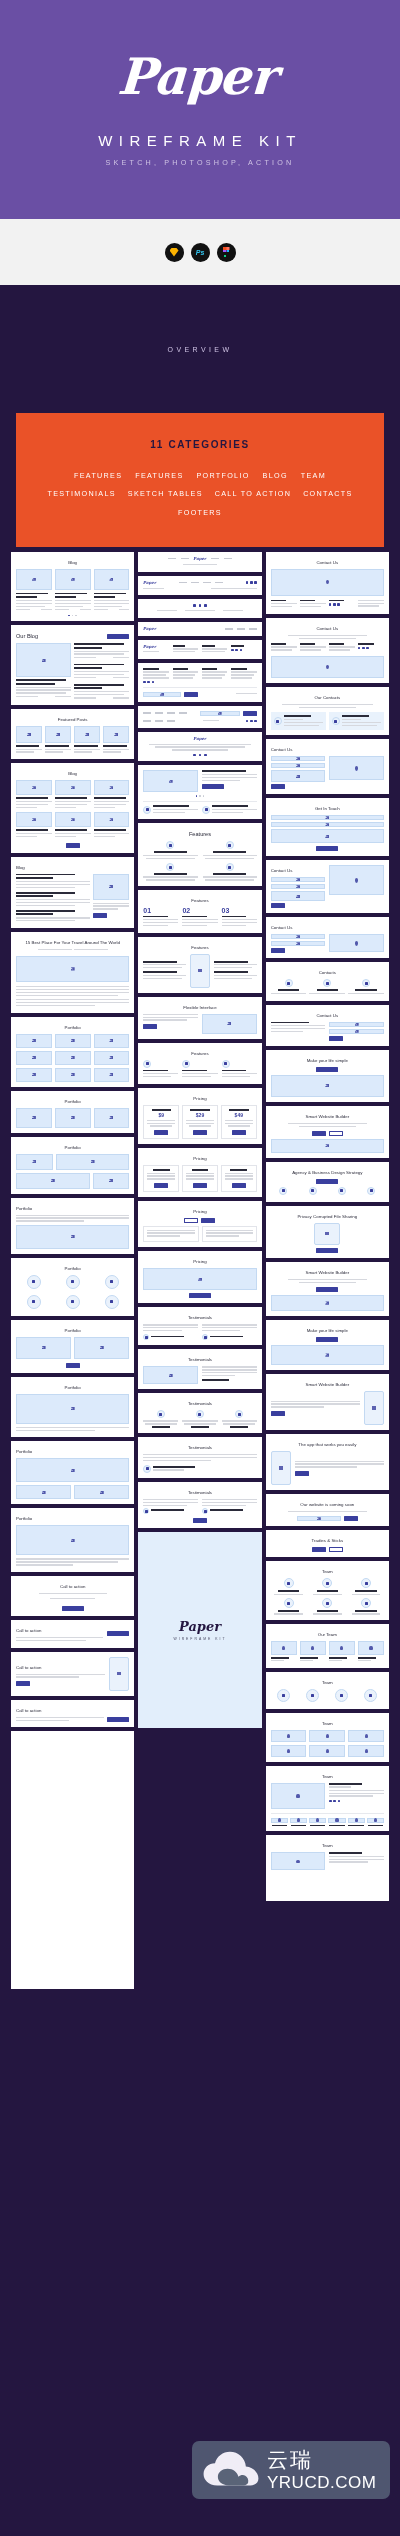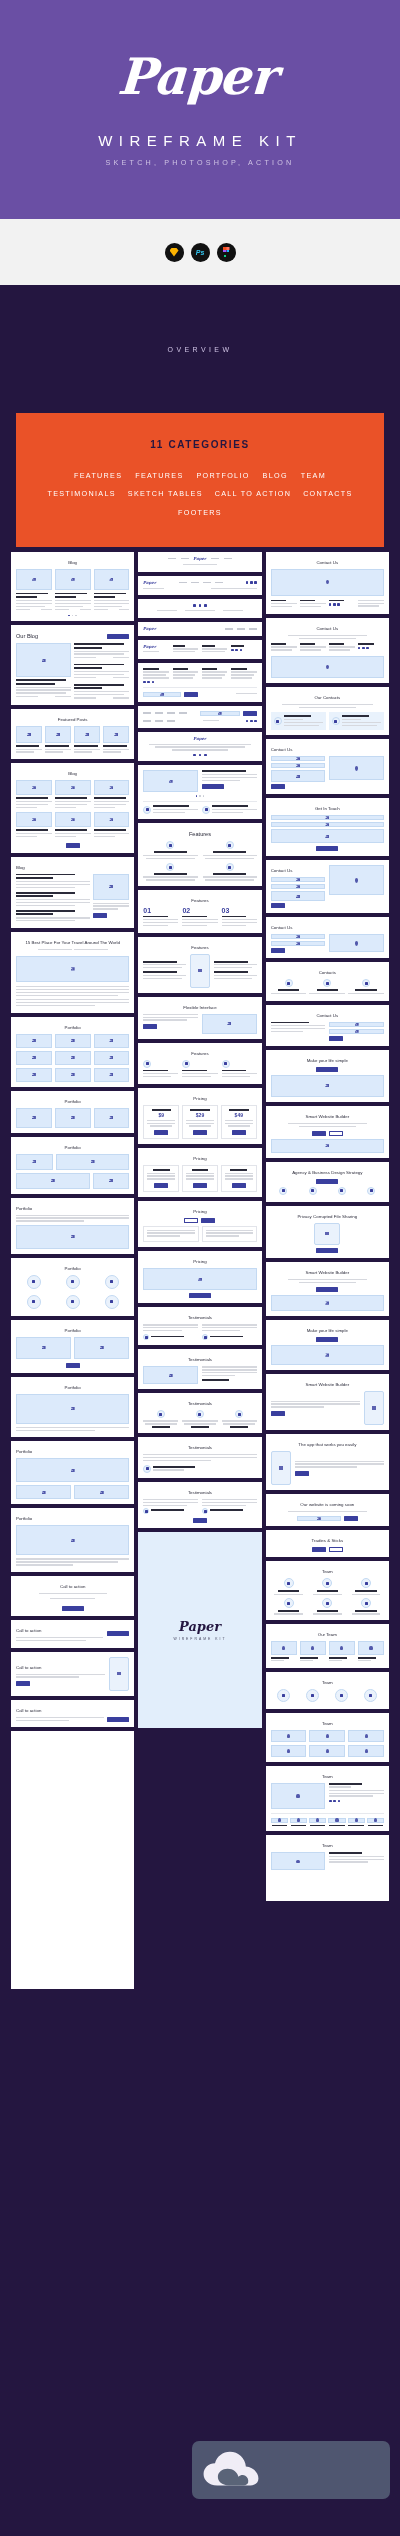--- a/index.html
+++ b/index.html
@@ -1666,13 +1666,17 @@
   </div>
 </div>
 
 <div class="watermark">
   <div class="wm-cloud">
     <svg viewBox="0 0 100 70" xmlns="http://www.w3.org/2000/svg">
       <path d="M26 62 C10 62 2 52 2 42 C2 31 11 23 22 23 C25 11 36 3 48 3 C63 3 75 14 76 29 C89 30 98 40 98 50 C98 60 89 62 80 62 Z" fill="#F0EDF6"></path>
       <path d="M46 62 C34 62 27 55 27 47 C27 39 35 33 44 33 C54 33 61 39 63 47 C66 44 71 43 75 45 C79 47 81 52 80 57 C79 60 76 62 72 62 Z" fill="#5A6478"></path>
     </svg>
   </div>
+  <div class="wm-text">
+    <div class="wm-cn">云瑞</div>
+    <div class="wm-url">YRUCD.COM</div>
+  </div>
 </div>
 
 </body></html>

